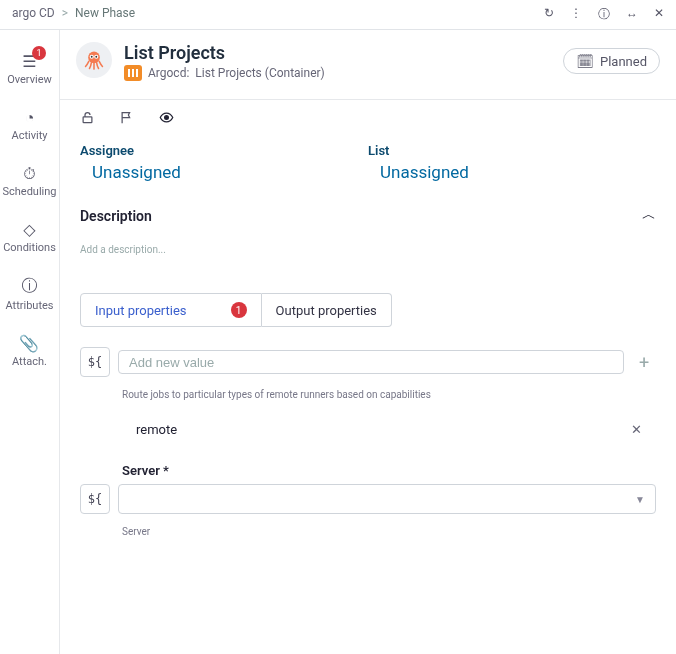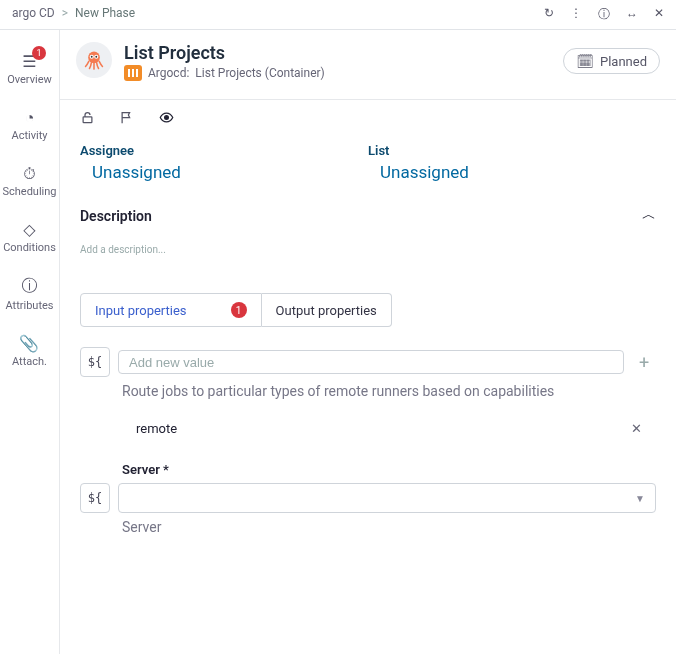--- a/index.html
+++ b/index.html
@@ -54,21 +54,21 @@
 .tab .tbadge { background:#d9363e; color:#fff; border-radius:50%; width:16px; height:16px; font-size:10px; display:inline-flex;align-items:center;justify-content:center; }
 
 .form { padding: 20px 20px 0 20px; }
 .fgroup { margin-bottom: 22px; }
 .flabel { font-weight:600; font-size:13px; color:#223; margin-left: 42px; margin-bottom:6px; }
 .frow { display:flex; align-items:center; gap:8px; }
 .varbtn { width:30px; height:30px; border:1px solid #cfd4da; border-radius:4px; background:#fff; display:flex;align-items:center;justify-content:center; font-family: ui-monospace, monospace; font-size:12px; color:#445; cursor:pointer; }
 .tinput { flex:1; height:24px; border:1px solid #cfd4da; border-radius:4px; padding:0 10px; font-size:13px; color:#334; }
 .tinput::placeholder { color:#9aa; }
 .addbtn { width:24px; text-align:center; color:#9aa; font-size:18px; cursor:pointer; }
-.fhelp { font-size:14px; color:#778; margin:6px 0 0 42px; }
+.fhelp { font-size:10px; color:#778; margin:12px 0 0 42px; }
 .chip { display:flex; align-items:center; margin:18px 0 0 42px; padding: 4px 8px 4px 14px; font-size:13px; color:#223; }
 .chip .x { margin-left:auto; color:#667; cursor:pointer; padding-right:6px;}
 .select { flex:1; height:30px; border:1px solid #cfd4da; border-radius:4px; display:flex; align-items:center; padding:0 10px; cursor:pointer; }
 .select .caret { margin-left:auto; color:#889; font-size:10px; }
 </style>
 </head>
 <body>
 
 <div class="topbar">
   <div class="crumbs">

